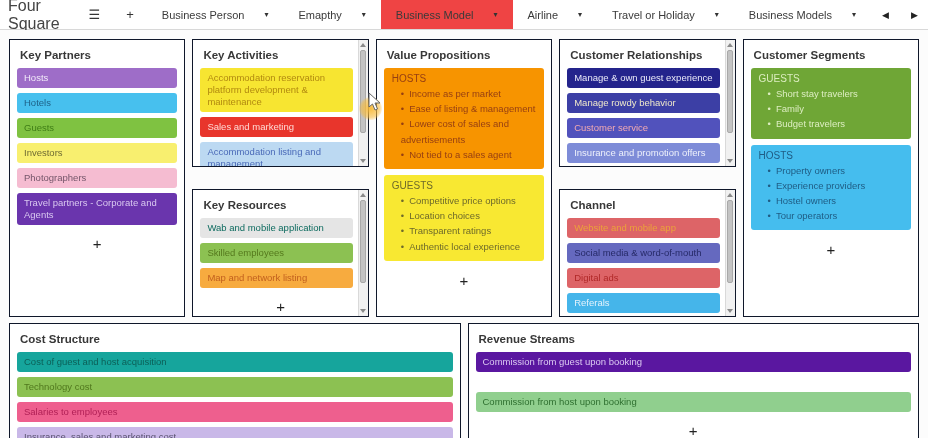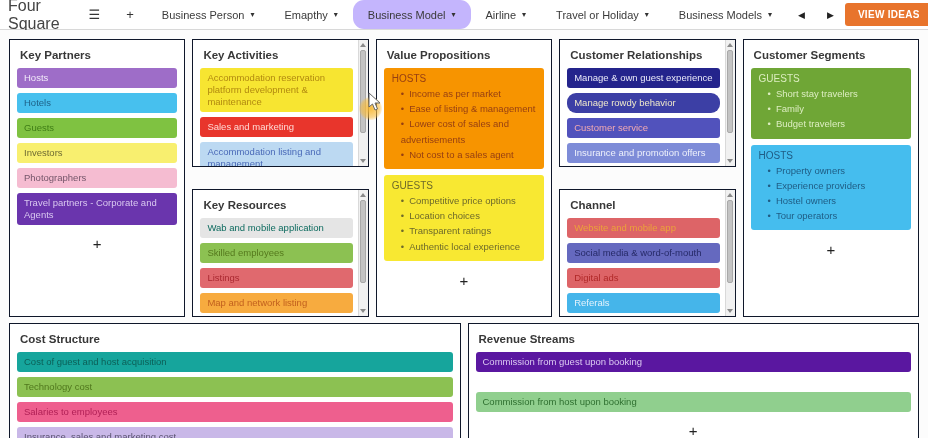--- a/index.html
+++ b/index.html
@@ -15,21 +15,21 @@
   .toolbar {
     height: 30px;
     display: flex;
     align-items: stretch;
     background: #fff;
     border-bottom: 1px solid #d8d8d8;
   }
   .tb-title { display:flex; align-items:center; padding: 0 16px 0 8px; font-size: 16px; color:#444; }
   .tb-sep { width:1px; background:#e2e2e2; }
   .tb-icon { display:flex; align-items:center; padding:0 13px; font-size:13px; color:#333; cursor:pointer; }
-  .tb-tab { display:flex; align-items:center; gap:6px; padding:0 15px; font-size:11px; color:#3a3a3a; cursor:pointer; white-space:nowrap; }
+  .tb-tab { display:flex; align-items:center; gap:20px; padding:0 15px; font-size:11px; color:#3a3a3a; cursor:pointer; white-space:nowrap; }
   .tb-tab .caret { font-size:8px; color:#333; line-height:1; }
   .tb-nav { display:flex; align-items:center; padding:0 11px; font-size:9px; color:#222; cursor:pointer; }
   .tb-spacer { flex:1; }
   .tb-btn {
     align-self:center;
     color:#fff; font-weight:bold; font-size:10px;
     padding:6px 13px; border-radius:3px; margin-right:13px;
     letter-spacing:.3px; cursor:pointer; white-space:nowrap;
   }
 
@@ -83,21 +83,21 @@
   <div class="tb-icon">+</div>
 
   <div class="tb-tab">
     <span>Business Person</span>
     <span class="caret">▾</span>
   </div>
   <div class="tb-tab">
     <span>Emapthy</span>
     <span class="caret">▾</span>
   </div>
-  <div class="tb-tab active" style="background-color: #c4b5fd; border-radius: 11px;">
+  <div class="tb-tab active" style="background-color: #ef4444;">
     <span>Business Model</span>
     <span class="caret">▾</span>
   </div>
   <div class="tb-tab">
     <span>Airline</span>
     <span class="caret">▾</span>
   </div>
   <div class="tb-tab">
     <span>Travel or Holiday</span>
     <span class="caret">▾</span>
@@ -140,59 +140,58 @@
         <div class="vscroll">
           <div class="sb-arrow up"></div>
           <div class="sb-thumb"></div>
           <div class="sb-arrow down"></div>
         </div>
       </div>
       <div class="panel has-scroll">
         <div class="panel-title">Key Resources</div>
         <div class="note" style="background-color: #e5e5e5; color: rgb(13, 107, 95);">Wab and mobile application</div>
         <div class="note" style="background-color: rgb(140, 193, 82); color: rgb(85, 121, 29);">Skilled employees</div>
-        <div class="note" style="background-color: rgb(224, 105, 110); color: rgb(170, 40, 48);">Listings</div>
         <div class="note" style="background-color: rgb(247, 171, 63); color: rgb(194, 96, 30);">Map and network listing</div>
         <div class="add-note">+</div>
         <div class="vscroll">
           <div class="sb-arrow up"></div>
           <div class="sb-thumb"></div>
           <div class="sb-arrow down"></div>
         </div>
       </div>
     </div>
 
     <div class="panel">
       <div class="panel-title">Value Propositions</div>
       <div class="note-block" style="background-color: rgb(247, 148, 0); color: rgb(150, 63, 18);">
         <div class="block-title">HOSTS</div>
         <ul>
           <li>Income as per market</li>
           <li>Ease of listing &amp; management</li>
           <li>Lower cost of sales and advertisements</li>
-          <li>Not cost to a sales agent</li>
+          <li>Not tied to a sales agent</li>
         </ul>
       </div>
       <div class="note-block" style="background-color: rgb(248, 232, 50); color: rgb(110, 106, 42);">
         <div class="block-title">GUESTS</div>
         <ul>
           <li>Competitive price options</li>
           <li>Location choices</li>
           <li>Transparent ratings</li>
           <li>Authentic local experience</li>
         </ul>
       </div>
       <div class="add-note">+</div>
     </div>
 
     <div class="stack">
       <div class="panel has-scroll">
         <div class="panel-title">Customer Relationships</div>
         <div class="note" style="background-color: rgb(36, 36, 140); color: rgb(233, 233, 248);">Manage &amp; own guest experience</div>
-        <div class="note" style="background-color: rgb(60, 63, 165); color: rgb(239, 232, 203); border-radius: 9px;">Manage rowdy behavior</div>
+        <div class="note" style="background-color: rgb(60, 63, 165); color: rgb(239, 232, 203);">Manage rowdy behavior</div>
         <div class="note" style="background-color: rgb(81, 82, 188); color: rgb(242, 170, 178);">Customer service</div>
         <div class="note" style="background-color: rgb(126, 140, 216); color: rgb(238, 241, 251);">Insurance and promotion offers</div>
         <div class="add-note">+</div>
         <div class="vscroll">
           <div class="sb-arrow up"></div>
           <div class="sb-thumb"></div>
           <div class="sb-arrow down"></div>
         </div>
       </div>
       <div class="panel has-scroll">

